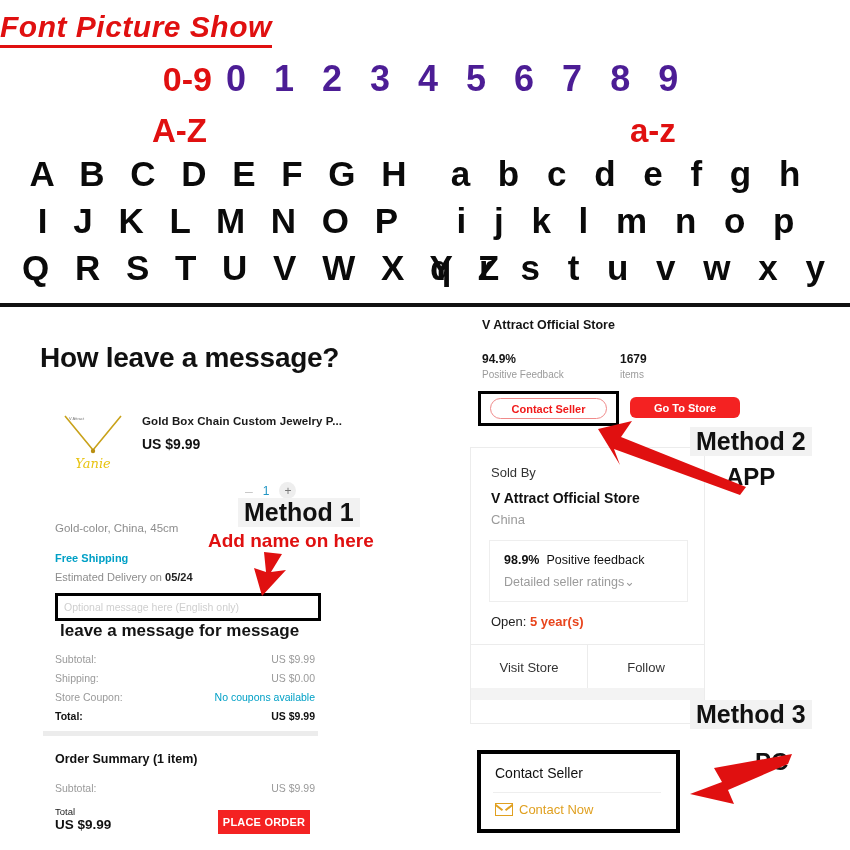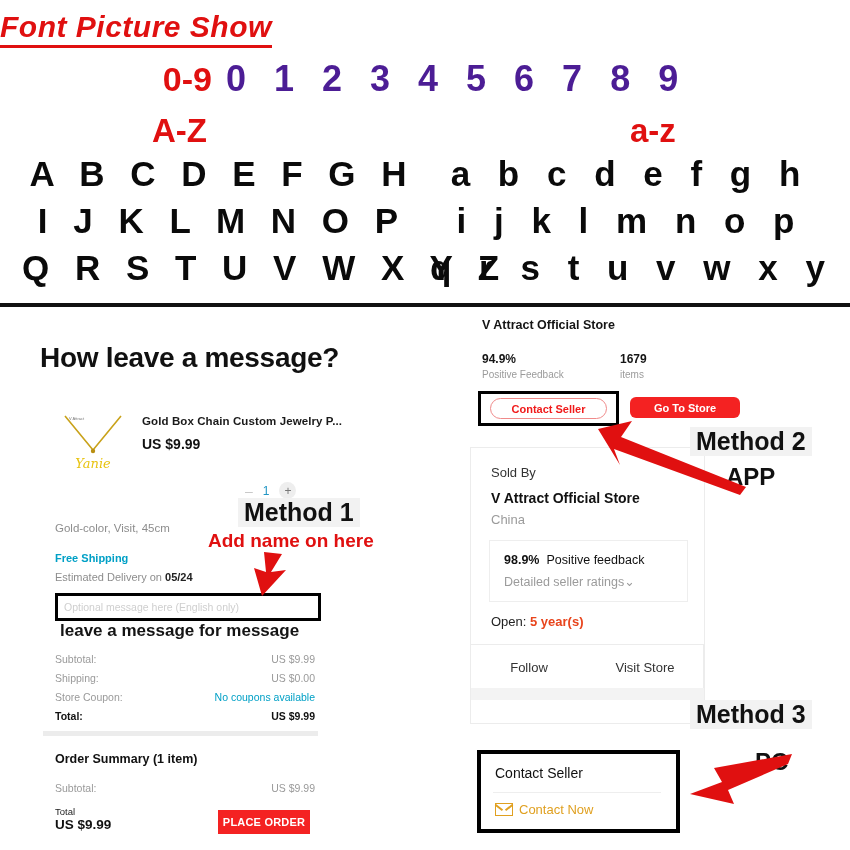--- a/index.html
+++ b/index.html
@@ -288,21 +288,21 @@
 
     <div class="prod-title">Gold Box Chain Custom Jewelry P...</div>
     <div class="prod-price">US $9.99</div>
 
     <div class="qty">
       <span class="minus">–</span>
       <span class="num">1</span>
       <span class="plus">+</span>
     </div>
 
-    <div class="variant">Gold-color, Visit, 45cm</div>
+    <div class="variant">Gold-color, China, 45cm</div>
     <div class="free-ship">Free Shipping</div>
     <div class="est-deliv"><span>Estimated Delivery on </span><b>05/24</b></div>
 
     <div class="msg-box">
       <span class="ph">Optional message here (English only)</span>
     </div>
     <div class="msg-caption">leave a message for message</div>
 
     <div class="sum-rows">
       <div class="sum-row">
@@ -359,22 +359,22 @@
       <div class="sc-country">China</div>
 
       <div class="sc-fb-box">
         <div class="sc-fb-1"><b>98.9%</b>&nbsp; <span>Positive feedback</span></div>
         <div class="sc-fb-2"><span>Detailed seller ratings</span><span>⌄</span></div>
       </div>
 
       <div class="sc-open"><span>Open: </span><span class="yr">5 year(s)</span></div>
 
       <div class="sc-actions">
+        <div class="sc-act first">Visit Store</div>
         <div class="sc-act">Follow</div>
-        <div class="sc-act first">Visit Store</div>
       </div>
       <div class="sc-strip"></div>
     </div>
 
     <div class="contact-hl">
       <div class="ch-title">Contact Seller</div>
       <div class="ch-line"></div>
       <div class="ch-now">
         <span class="env"></span>
         <span>Contact Now</span>

